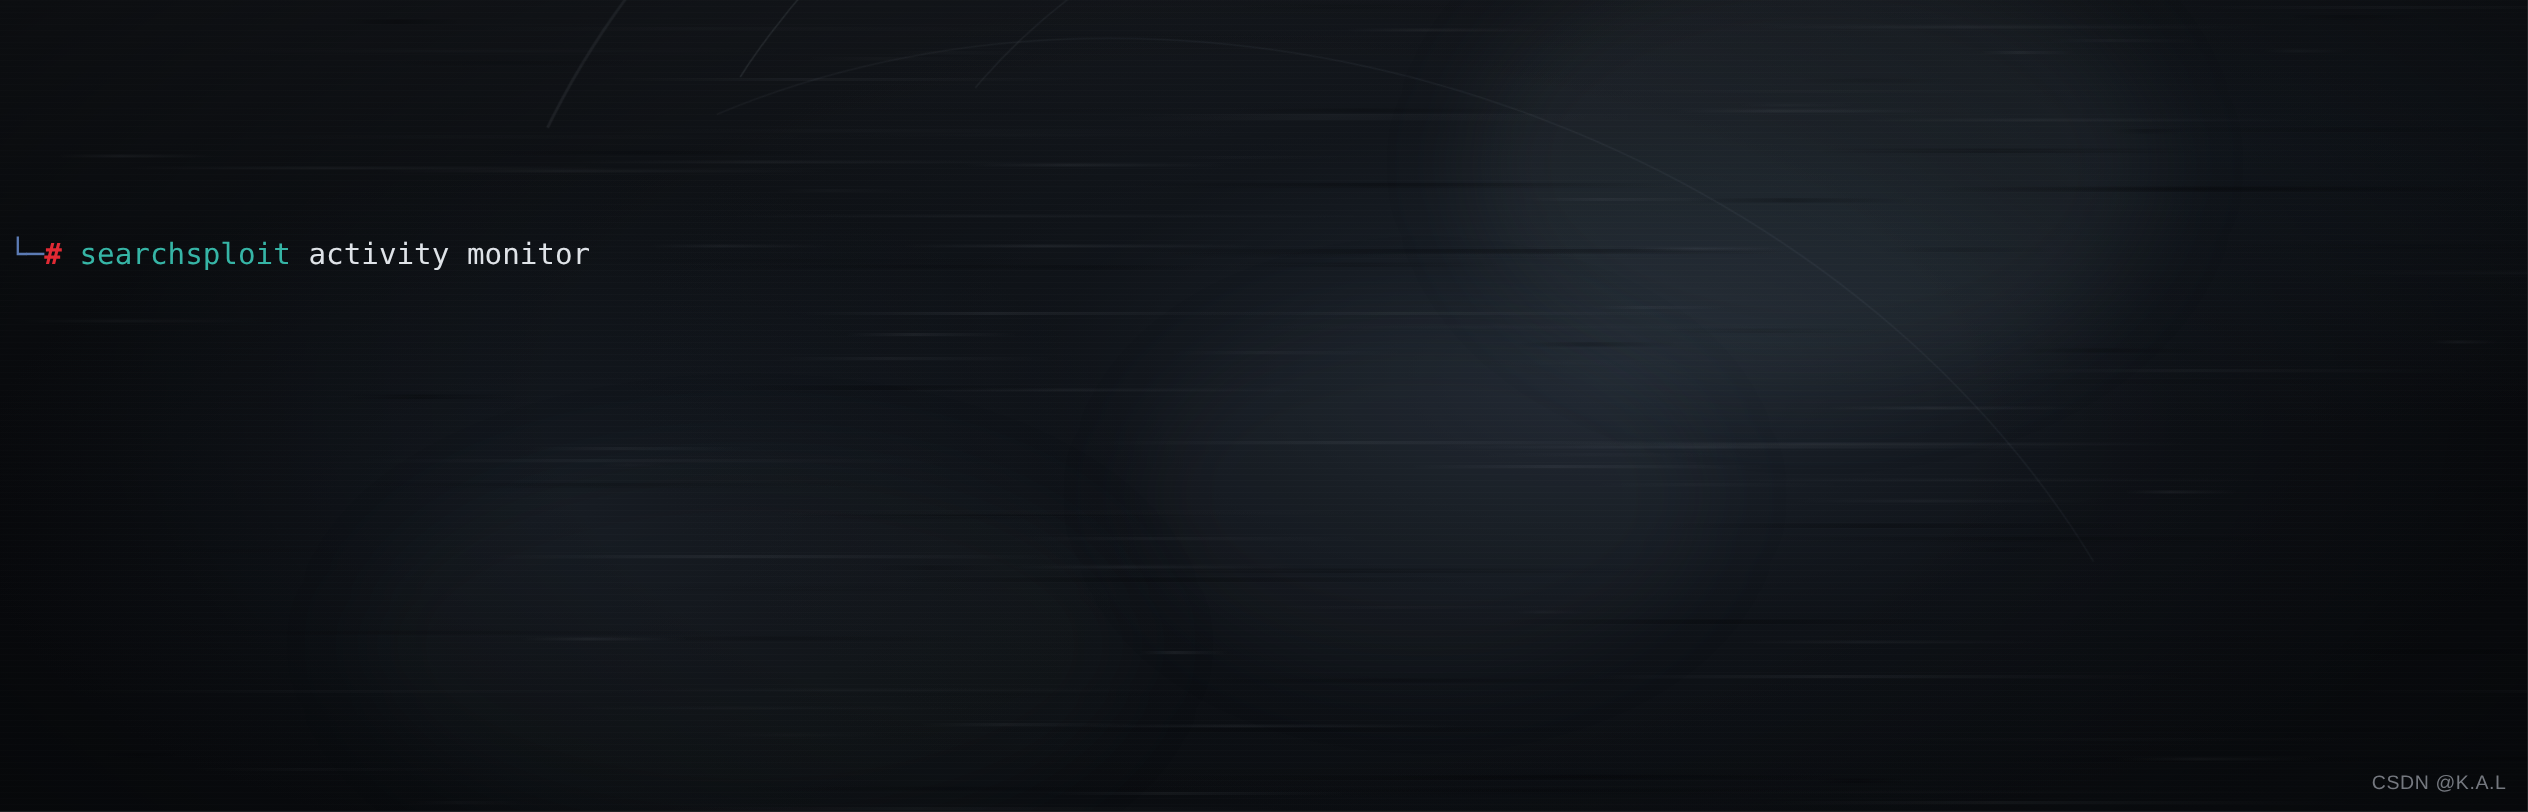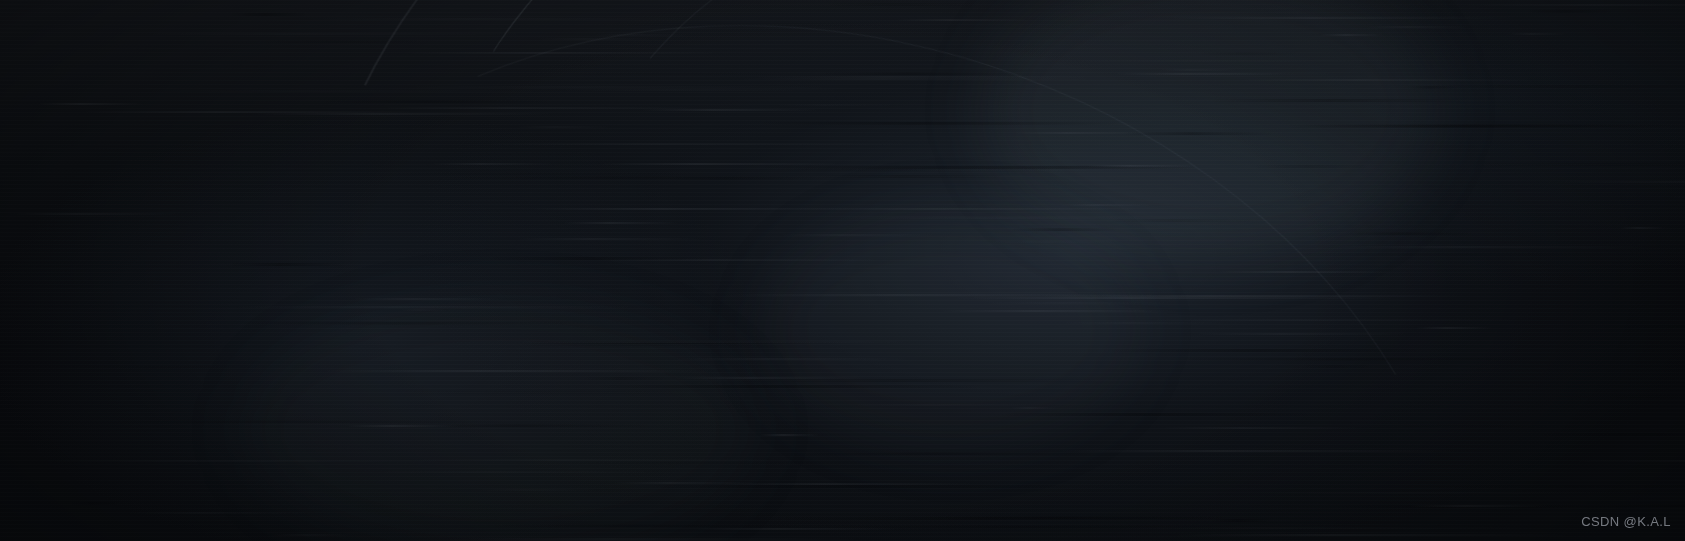--- a/index.html
+++ b/index.html
@@ -300,20 +300,21 @@
         <div class="streak" style="left: 1507.64px; top: 33.3252px; width: 59.203px; opacity: 0.42;"></div>
       </div>
     <div class="bg-scan"></div>
     <div class="bg-vignette"></div>
   </div>
 
   <div class="content">
 
     
     <div class="prompt-block">
+      <div class="prompt-row2"><span class="corner-bl">└─</span><span class="hash">#</span><span class="plain"> </span><span class="cmd-cyan">searchsploit</span><span class="plain"> </span><span class="arg-plain">activity monitor</span></div>
     </div>
 
     <div class="spacer-sm"></div>
 
     
     <div>
 
       
 
       

